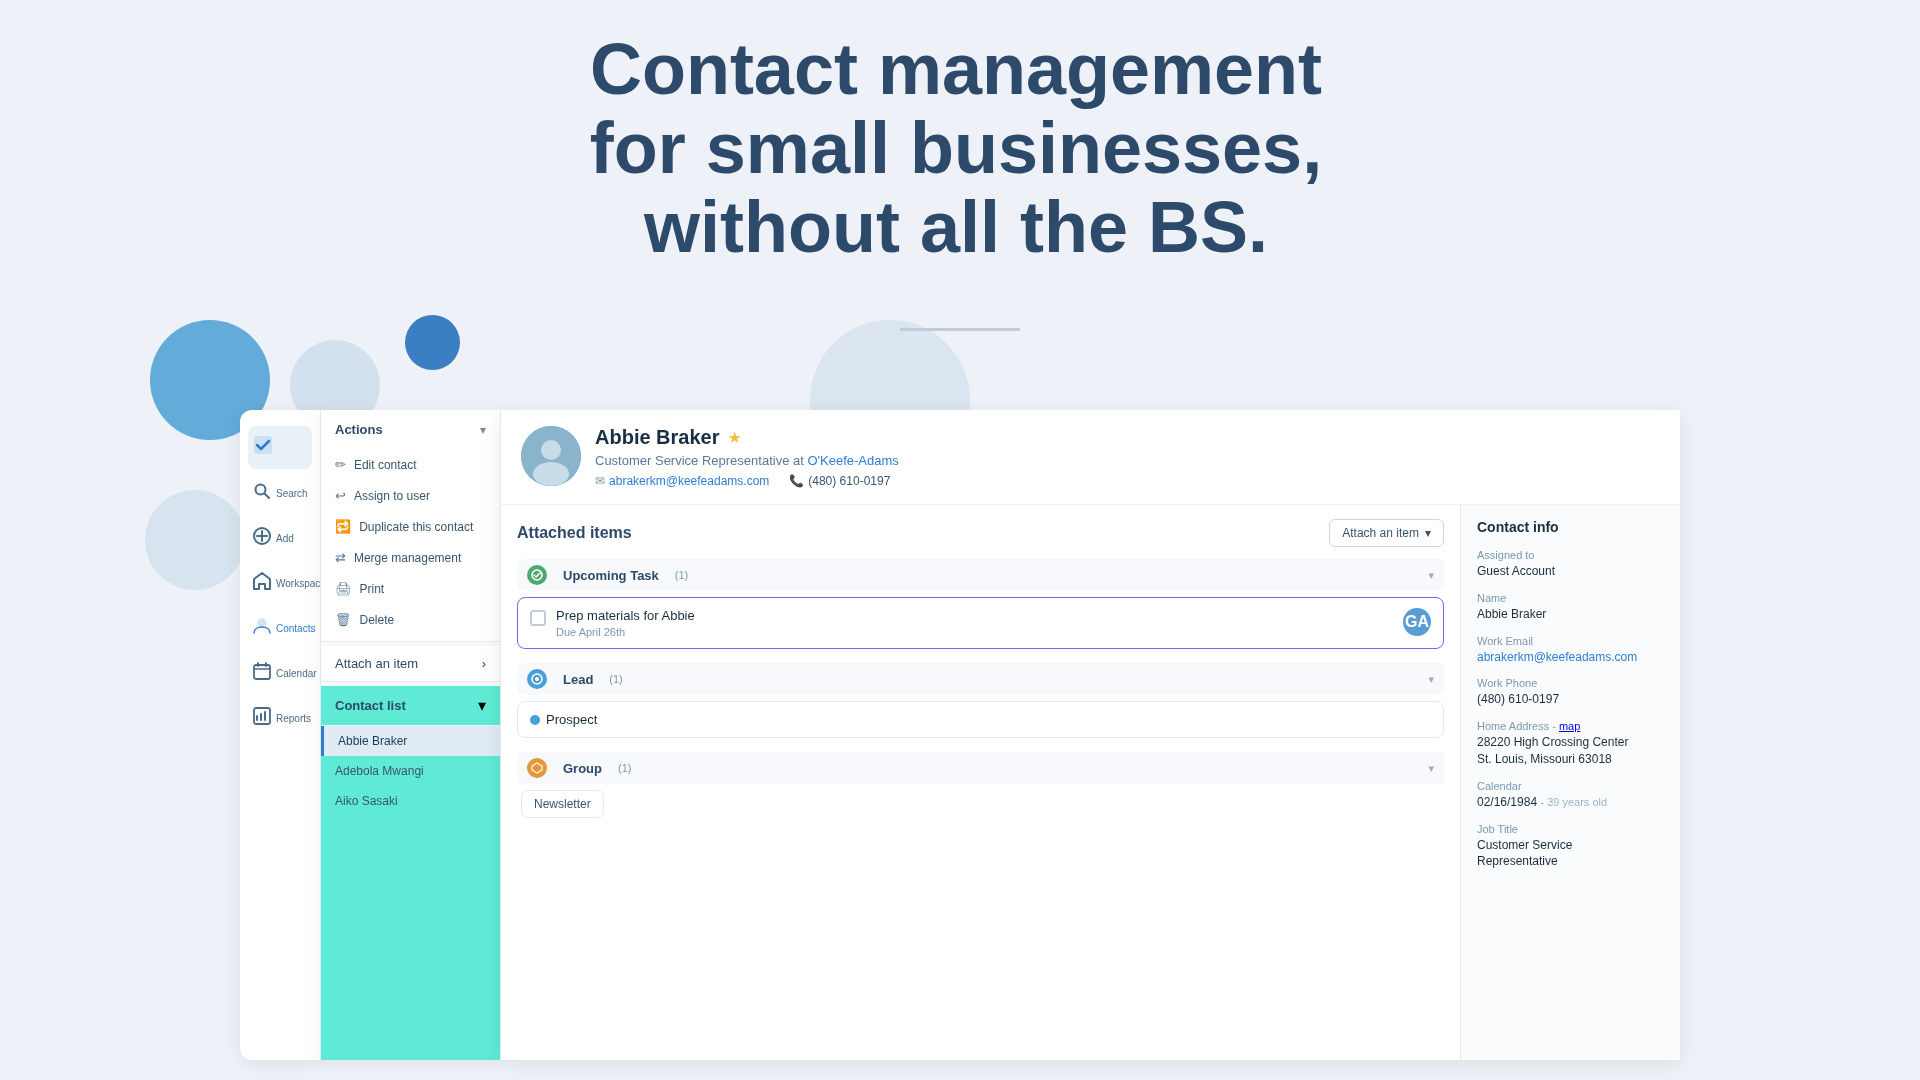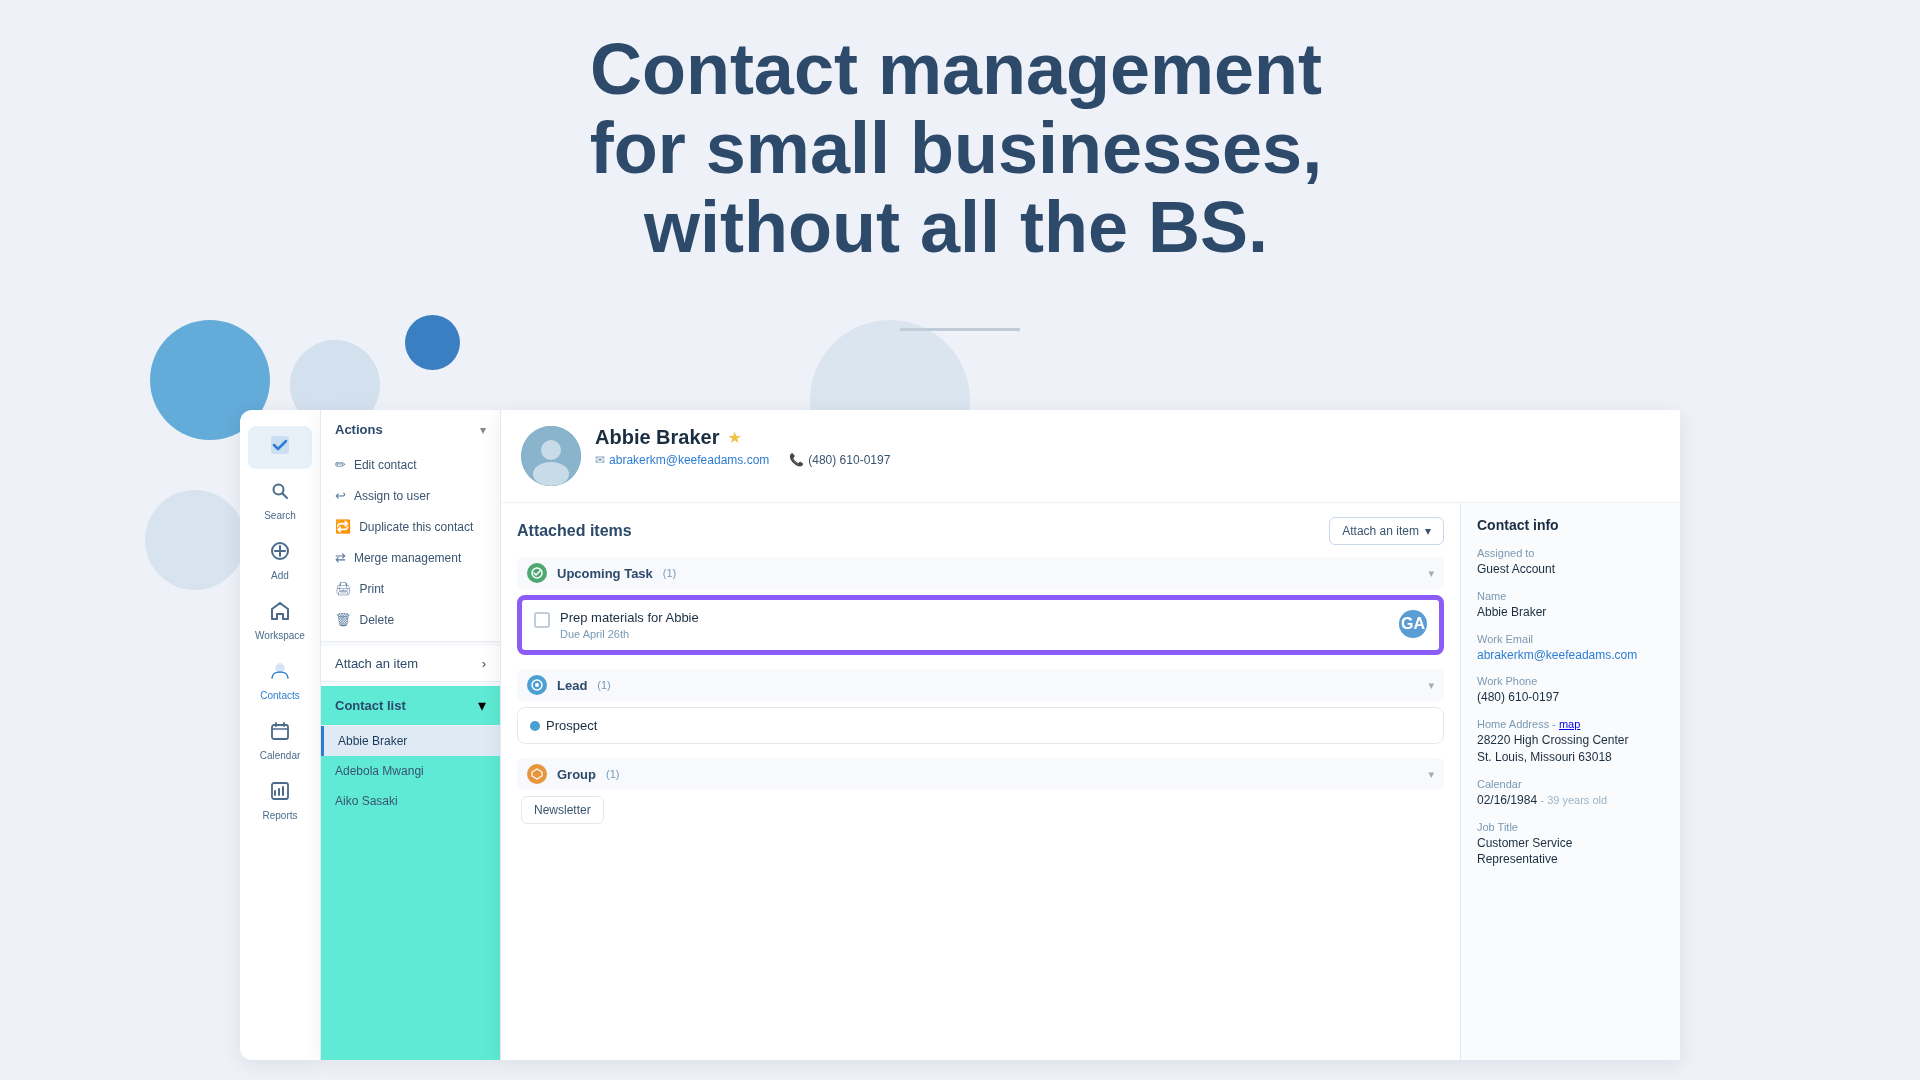--- a/index.html
+++ b/index.html
@@ -116,21 +116,20 @@
       display: flex;
       flex-direction: column;
       align-items: center;
       padding: 16px 0;
       gap: 4px;
       box-shadow: 0 4px 20px rgba(0,0,0,0.08);
     }
     .sidebar-item {
       width: 64px;
       display: flex;
-      flex-direction: column;
       align-items: center;
       padding: 8px 4px;
       border-radius: 8px;
       cursor: pointer;
       gap: 4px;
     }
     .sidebar-item.active { background: #e8f0f8; }
     .sidebar-item .icon {
       font-size: 20px;
       color: #4a6b8a;
@@ -323,21 +322,21 @@
       cursor: pointer;
     }
 
     
     .item-group {
       margin-bottom: 14px;
     }
     .item-group-header {
       display: flex;
       align-items: center;
-      gap: 10px;
+      gap: 16px;
       padding: 6px 10px;
       background: #f7f9fc;
       border-radius: 6px;
       margin-bottom: 6px;
       cursor: pointer;
     }
     .group-icon {
       width: 20px; height: 20px;
       border-radius: 50%;
       display: flex;
@@ -356,21 +355,21 @@
     }
     .group-count {
       font-size: 11px;
       color: #7a9ab5;
     }
     .group-chevron { font-size: 11px; color: #aaa; margin-left: auto; }
 
     
     .task-item {
       background: #fff;
-      border: 5px solid #8b5cf6;
+      border: 1px solid #8b5cf6;
       border-radius: 8px;
       padding: 10px 12px;
       display: flex;
       align-items: flex-start;
       gap: 10px;
     }
     .task-checkbox {
       width: 16px; height: 16px;
       border: 2px solid #c0cdd8;
       border-radius: 3px;
@@ -625,20 +624,24 @@
         <svg width="60" height="60" viewBox="0 0 60 60">
           <circle cx="30" cy="30" r="30" fill="#8ab4cc"></circle>
           <circle cx="30" cy="24" r="10" fill="#c8dce8"></circle>
           <ellipse cx="30" cy="48" rx="18" ry="12" fill="#c8dce8"></ellipse>
         </svg>
       </div>
       <div class="contact-info-header">
         <div class="contact-name-row">
           <span class="contact-name">Abbie Braker</span>
           <span class="star-icon">★</span>
+        </div>
+        <div class="contact-title-company">
+          <span>Customer Service Representative at </span>
+          <a href="#" class="company-link">O'Keefe-Adams</a>
         </div>
         <div class="contact-details-row">
           <span style="display:flex;align-items:center;gap:4px;">
             <span style="color:#7a9ab5;font-size:12px;">✉</span>
             <span class="contact-email">abrakerkm@keefeadams.com</span>
           </span>
           <span style="display:flex;align-items:center;gap:4px;">
             <span style="color:#7a9ab5;font-size:12px;">📞</span>
             <span class="contact-phone">(480) 610-0197</span>
           </span>

